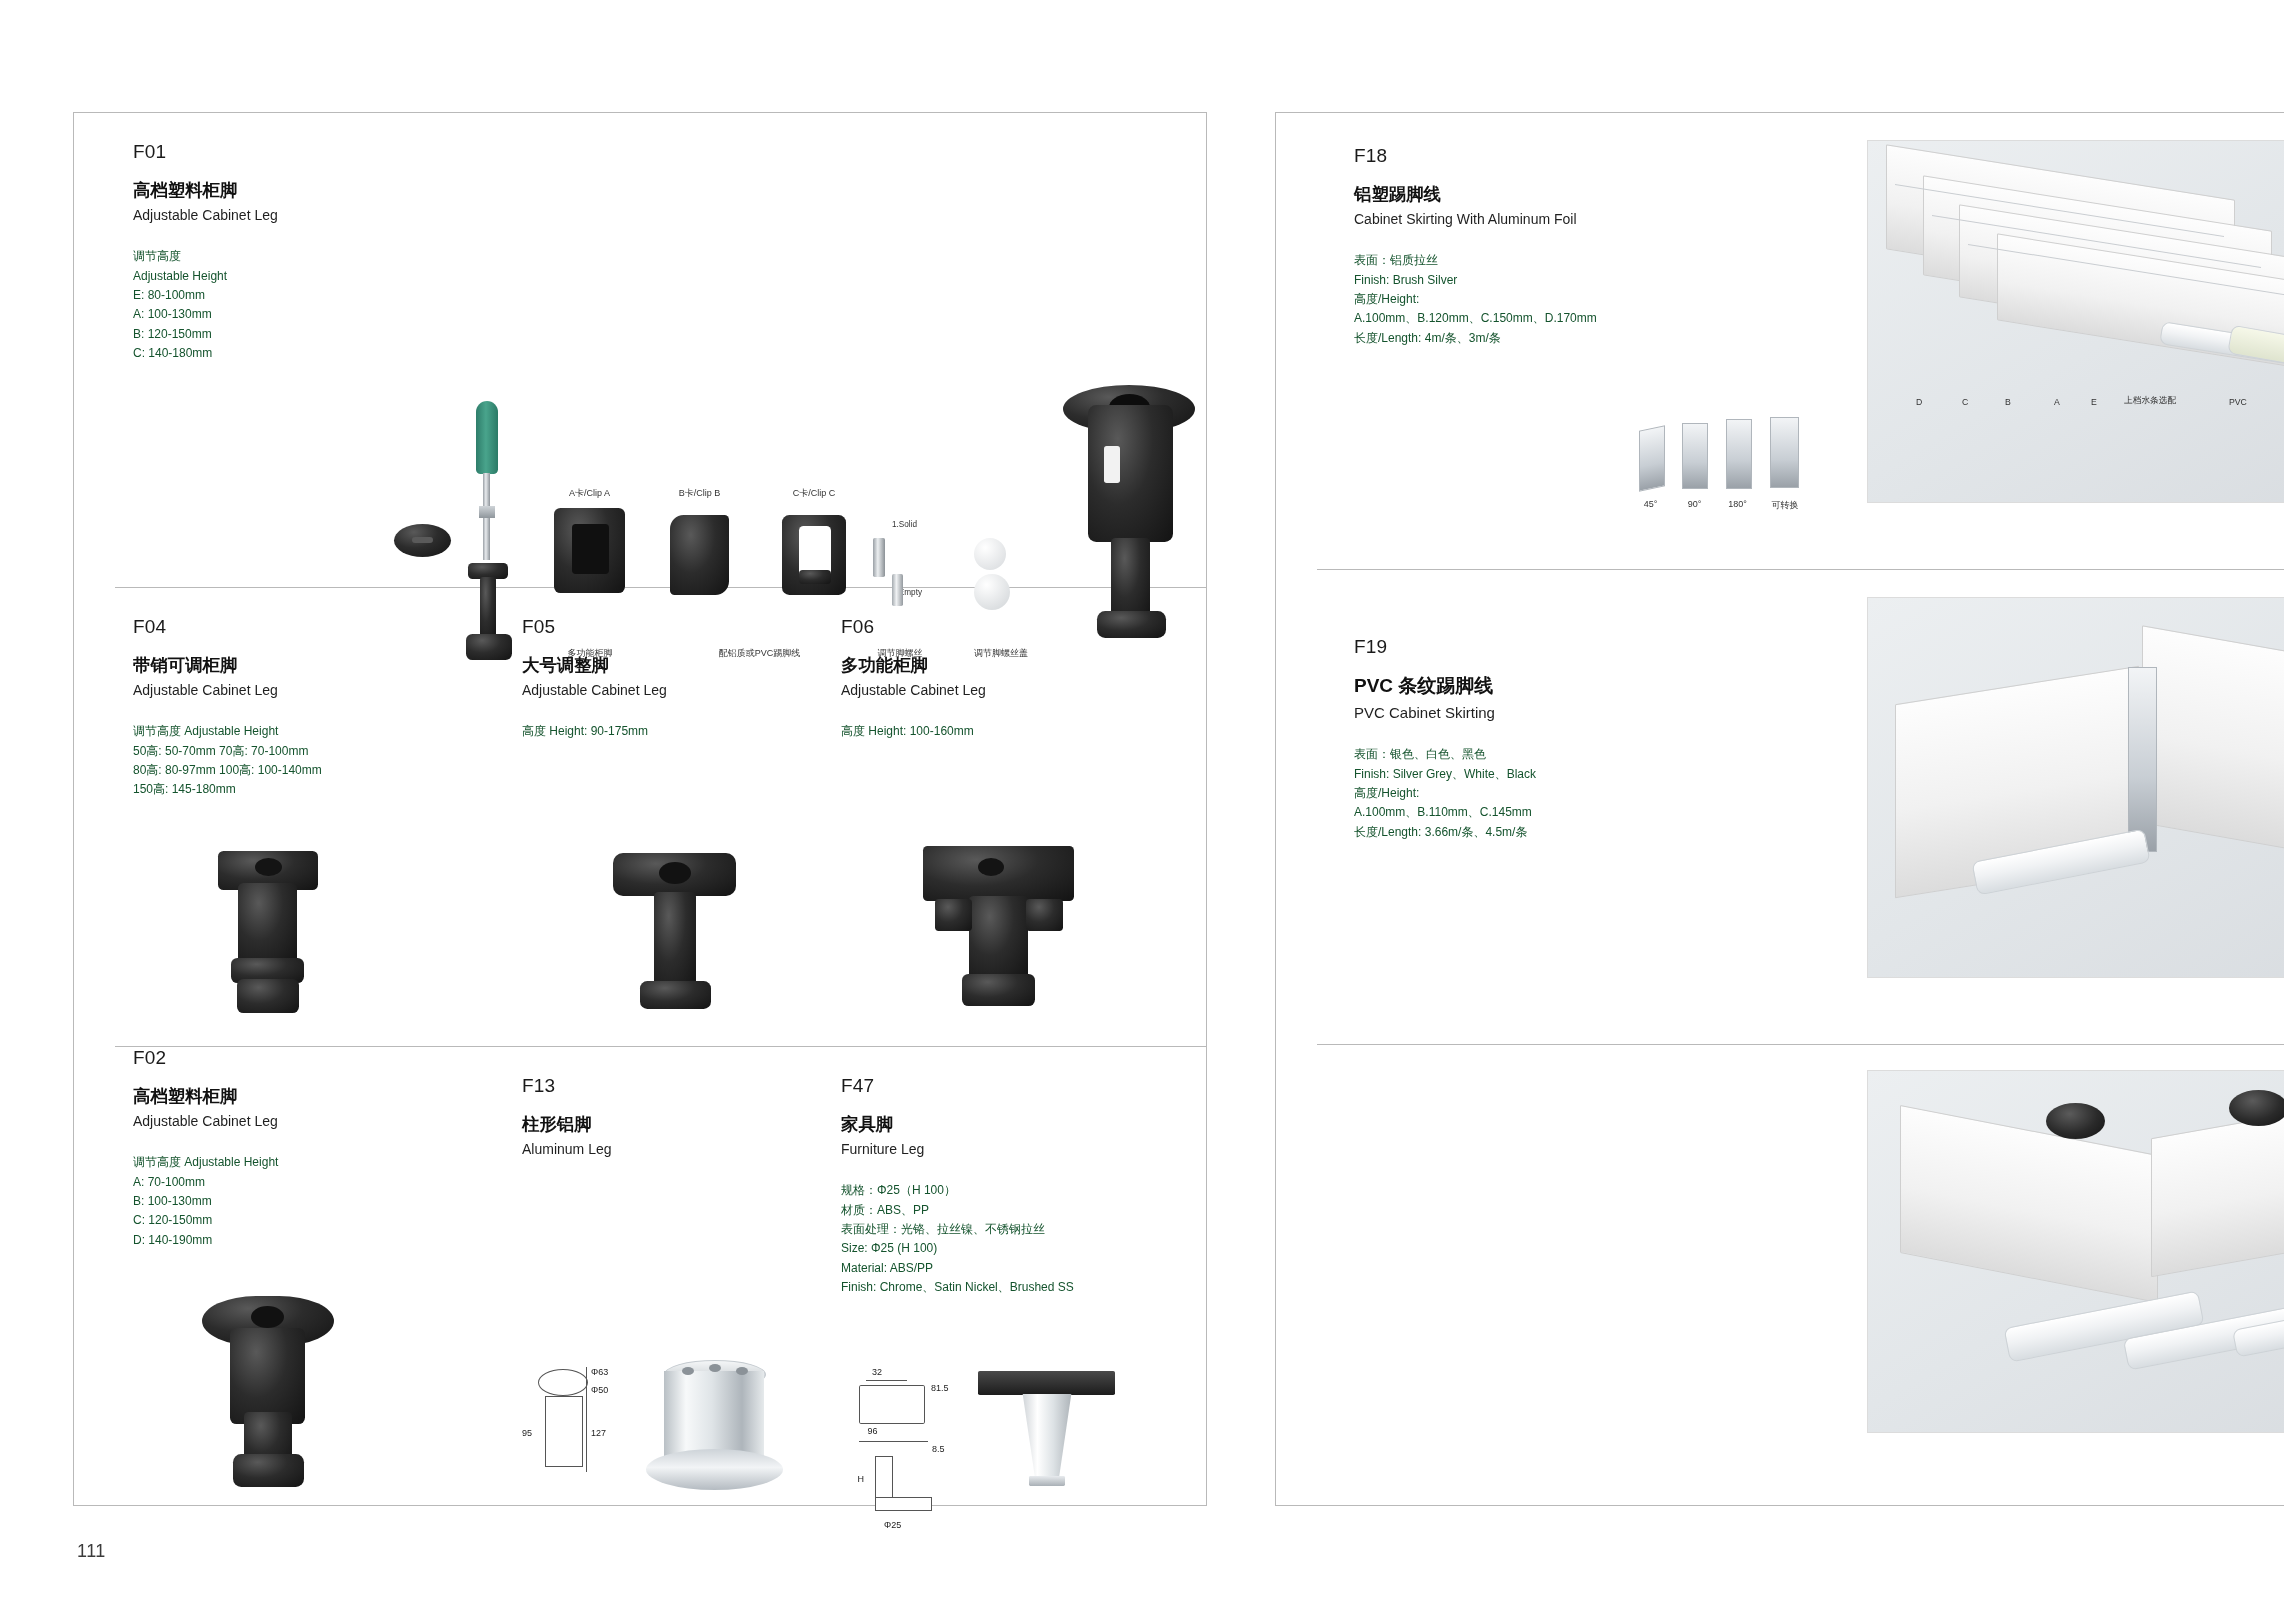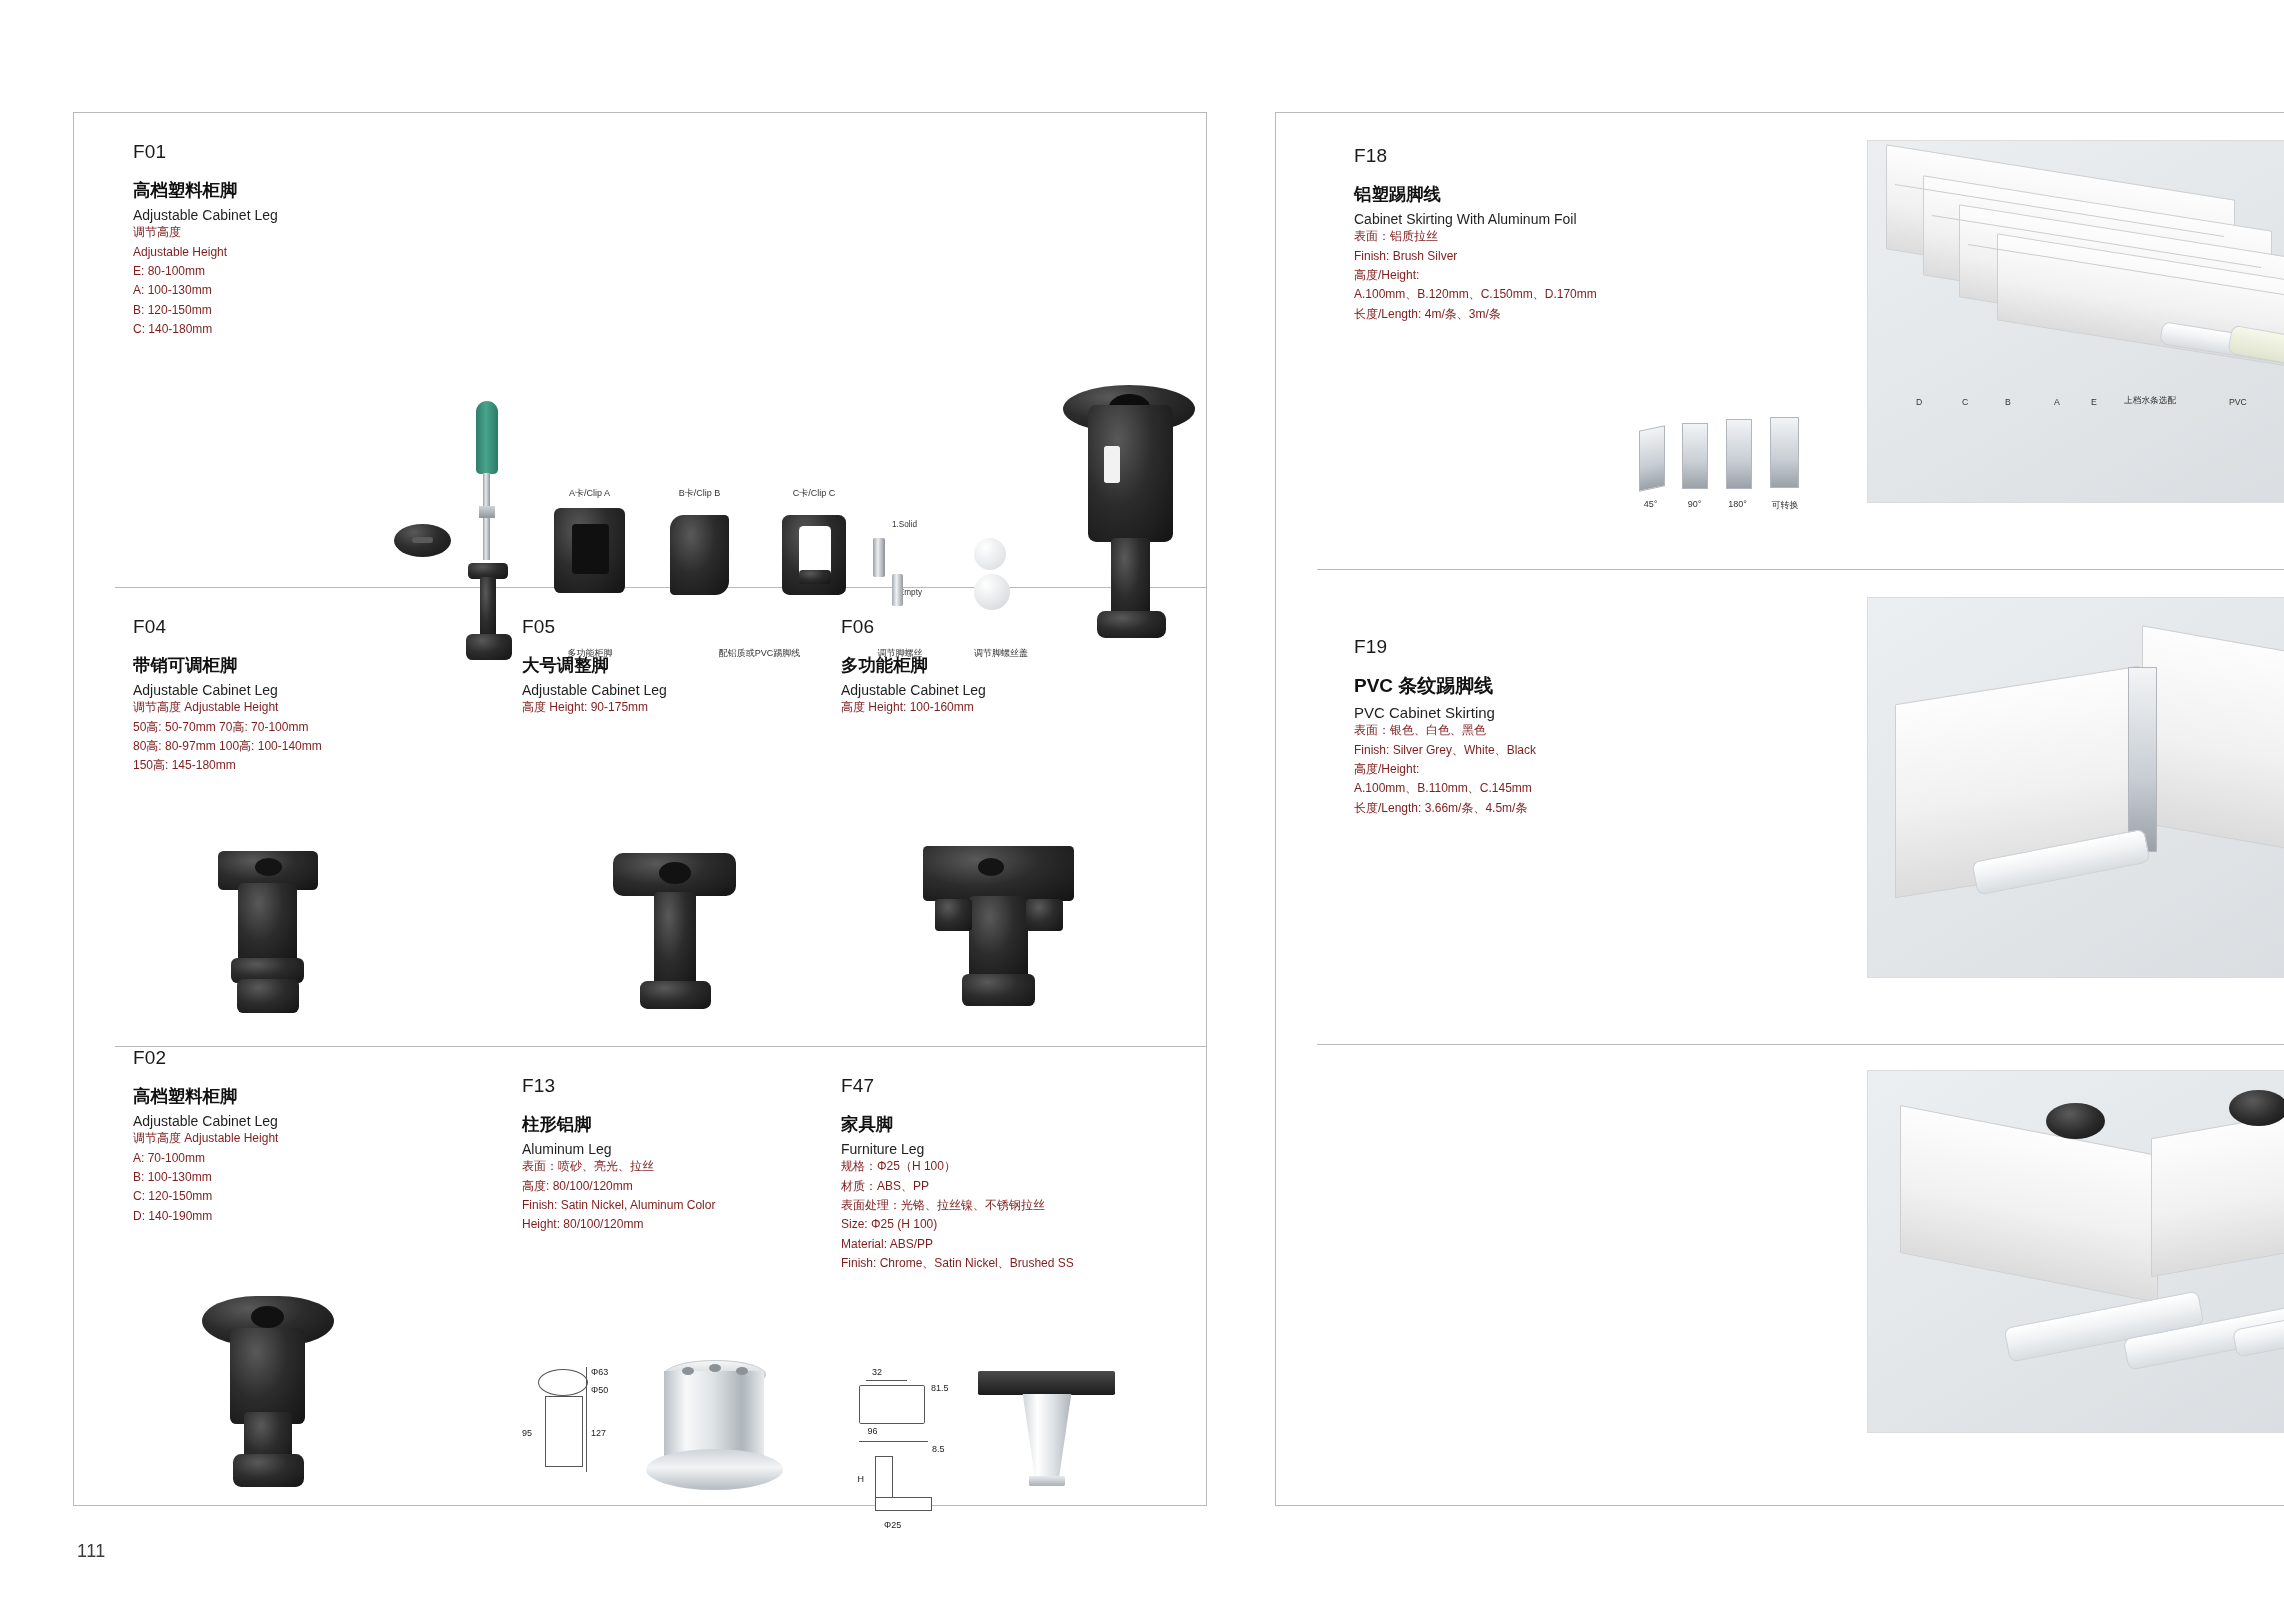--- a/index.html
+++ b/index.html
@@ -79,23 +79,24 @@
     margin-top: 14.6px;
     color: #111;
     font-weight: 600;
   }
   .title-en {
     font-size: 14px;
     margin-top: 5.5px;
     color: #1f1f1f;
   }
   .specs {
+    margin-top: 24px;
     font-size: 12px;
     line-height: 1.62;
-    color: #7f1d1d;
+    color: #14532d;
   }
   .specs div { white-space: nowrap; }
 
   
   .art {
     position: absolute;
   }
   .caption {
     font-size: 9px;
     color: #333;
@@ -313,26 +314,20 @@
           <div class="art" style="left:118px;top:259px;width:33px;height:22px;border-radius:50%;background:#111;"></div>
           <div class="art leg-dark" style="left:97px;top:281px;width:75px;height:96px;border-radius:6.4px;"></div>
           <div class="art leg-dark" style="left:111px;top:365px;width:48px;height:55px;border-radius:4.6px;"></div>
           <div class="art leg-dark" style="left:100px;top:407px;width:71px;height:33px;border-radius:8.2px;"></div>
         </div>
 
         <div class="cell" style="left:407px;width:320px;">
           <div class="code" style="margin-top:28px;">F13</div>
           <div class="title-cn">柱形铝脚</div>
           <div class="title-en">Aluminum Leg</div>
-          <div class="specs">
-            <div>表面：喷砂、亮光、拉丝</div>
-            <div>高度: 80/100/120mm</div>
-            <div>Finish: Satin  Nickel, Aluminum Color</div>
-            <div>Height: 80/100/120mm</div>
-          </div>
 
           <div class="art" style="left:16px;top:322px;width:48px;height:25px;border:0.9px solid #555;border-radius:50%;background:#fff;"></div>
           <div class="dim-text" style="left:69px;top:320px;">Φ63</div>
           <div class="dim-text" style="left:69px;top:338px;">Φ50</div>
           <div class="wire-box" style="left:23px;top:349px;width:36px;height:69px;"></div>
           <div class="dim-text" style="left:0px;top:381px;">95</div>
           <div class="dim-text" style="left:69px;top:381px;">127</div>
           <div class="dim-line" style="left:64px;top:320px;width:0.9px;height:105px;"></div>
 
           <div class="art" style="left:142px;top:313px;width:100px;height:27px;border-radius:50%;background:linear-gradient(180deg,#f4f6f7,#b9c0c5);border:0.5px solid #c5cbd0;"></div>

